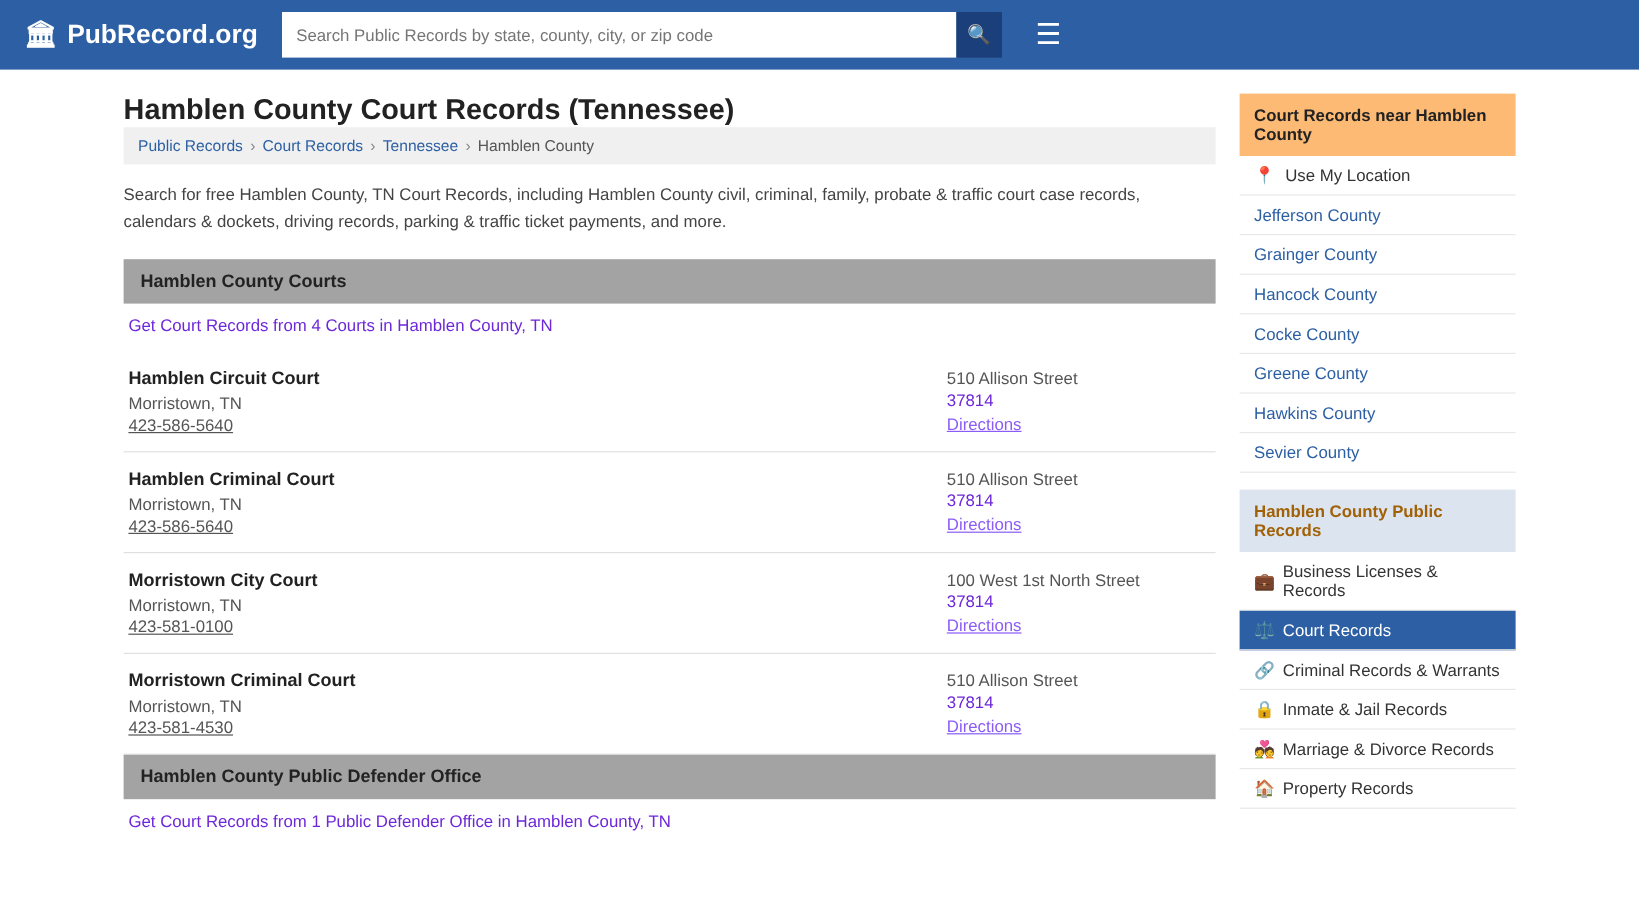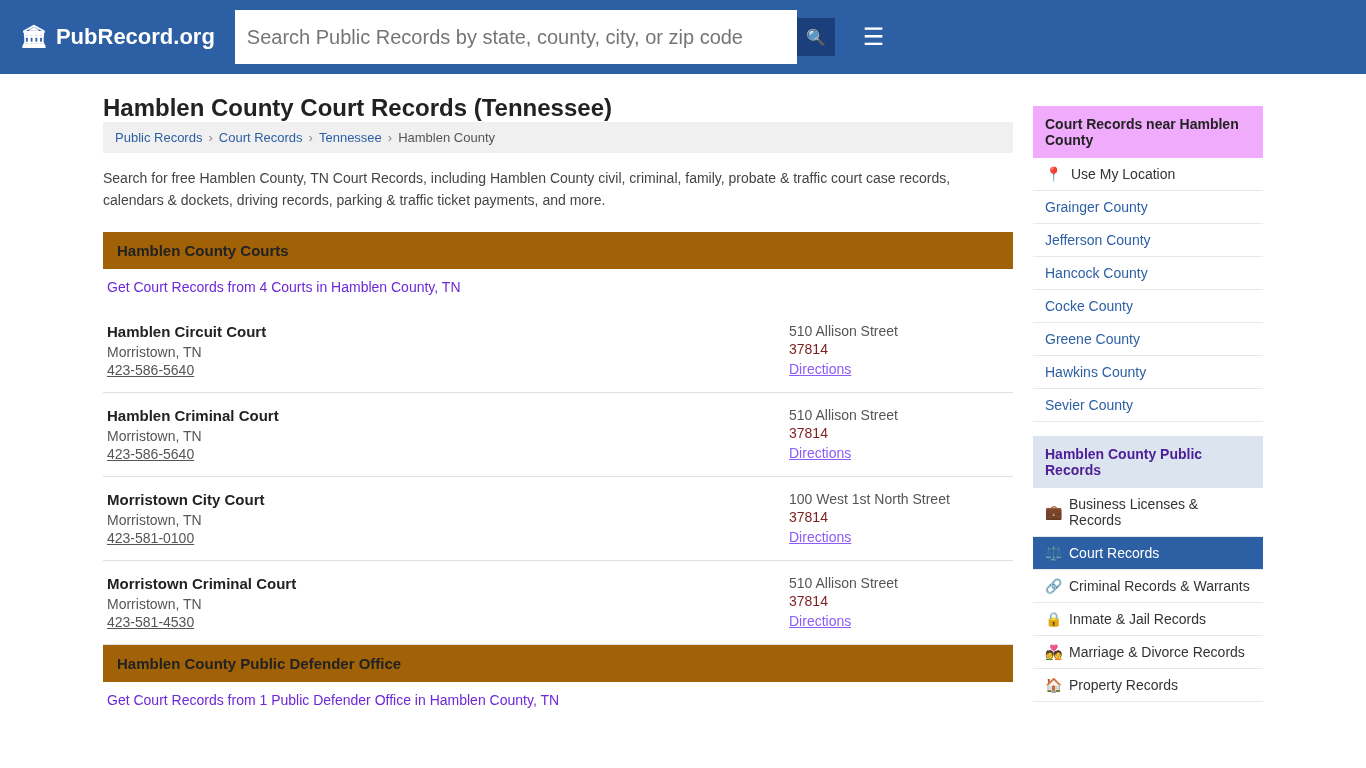--- a/index.html
+++ b/index.html
@@ -24,24 +24,24 @@
     }
     .search-area {
       flex: 1;
       display: flex;
       align-items: center;
       max-width: 600px;
     }
     .search-input {
       flex: 1;
       padding: 8px 12px;
-      font-size: 20px;
+      font-size: 14px;
       border: none;
       outline: none;
-      height: 54px;
+      height: 38px;
     }
     .search-btn {
       background: #1a3f7a;
       border: none;
       color: #fff;
       width: 38px;
       height: 38px;
       cursor: pointer;
       font-size: 16px;
       display: flex;
@@ -103,21 +103,21 @@
 
     .description {
       font-size: 14px;
       color: #444;
       margin-bottom: 20px;
       line-height: 1.6;
     }
 
     
     .section-header {
-      background: #a16207;
+      background: #a3a3a3;
       padding: 10px 14px;
       font-size: 15px;
       font-weight: bold;
       color: #222;
       margin-bottom: 10px;
     }
 
     .section-desc {
       font-size: 14px;
       color: #6d28d9;
@@ -150,21 +150,21 @@
     }
     .court-phone {
       color: #555;
       text-decoration: underline;
     }
     .court-address {
       color: #555;
       margin-bottom: 2px;
     }
     .court-zip {
-      color: #7f1d1d;
+      color: #6d28d9;
       margin-bottom: 4px;
     }
     .directions-link {
       color: #8b5cf6;
       text-decoration: underline;
       cursor: pointer;
       text-align: right;
     }
 
     
@@ -196,46 +196,46 @@
       display: flex;
       align-items: center;
       gap: 8px;
       padding: 8px 12px;
       cursor: pointer;
       color: #333;
       border-bottom: 1px solid #e8e8e8;
     }
 
     .sidebar-nearby-header {
-      background: #f0abfc;
+      background: #fdba74;
       padding: 10px 12px;
       font-size: 14px;
       font-weight: bold;
       color: #222;
-      margin-top: 12px;
+      margin-top: 0;
     }
 
     .sidebar-nearby-list {
       list-style: none;
       margin-bottom: 14px;
     }
     .sidebar-nearby-list li {
       padding: 8px 12px;
       border-bottom: 1px solid #e8e8e8;
       cursor: pointer;
       color: #2c5fa3;
       font-size: 14px;
     }
 
     .sidebar-pubrecords-header {
       background: #dce4f0;
       padding: 10px 12px;
       font-size: 14px;
       font-weight: bold;
-      color: #4c1d95;
+      color: #a16207;
     }
 
     .icon-small {
       font-size: 14px;
       min-width: 18px;
       text-align: center;
     }
   </style>
 </head>
 <body>
@@ -338,22 +338,22 @@
   <aside class="sidebar">
 
     <div class="sidebar-nearby-header">Court Records near Hamblen County</div>
 
     <div class="sidebar-location">
       <span class="icon-small">📍</span>
       <span>Use My Location</span>
     </div>
 
     <ul class="sidebar-nearby-list" id="nearby-counties-list">
-    <li>Grainger County</li>
-        <li>Jefferson County</li>
+    <li>Jefferson County</li>
+        <li>Grainger County</li>
         <li>Hancock County</li>
         <li>Cocke County</li>
         <li>Greene County</li>
         <li>Hawkins County</li>
         <li>Sevier County</li>
       </ul>
 
     <div class="sidebar-pubrecords-header">Hamblen County Public Records</div>
 
     <ul class="sidebar-list" id="public-records-list">

